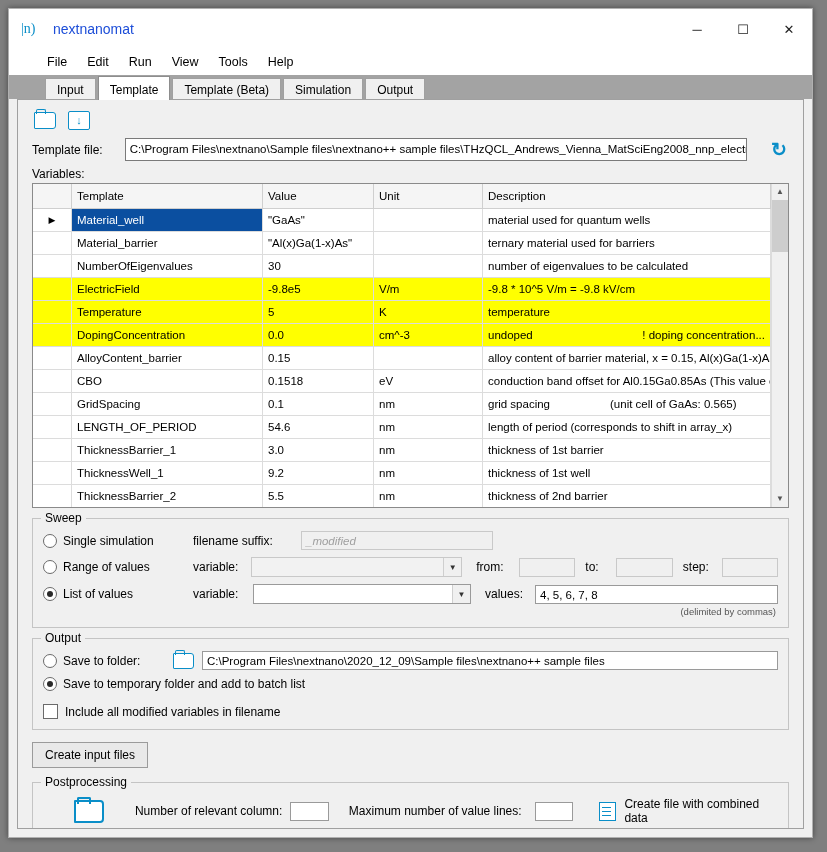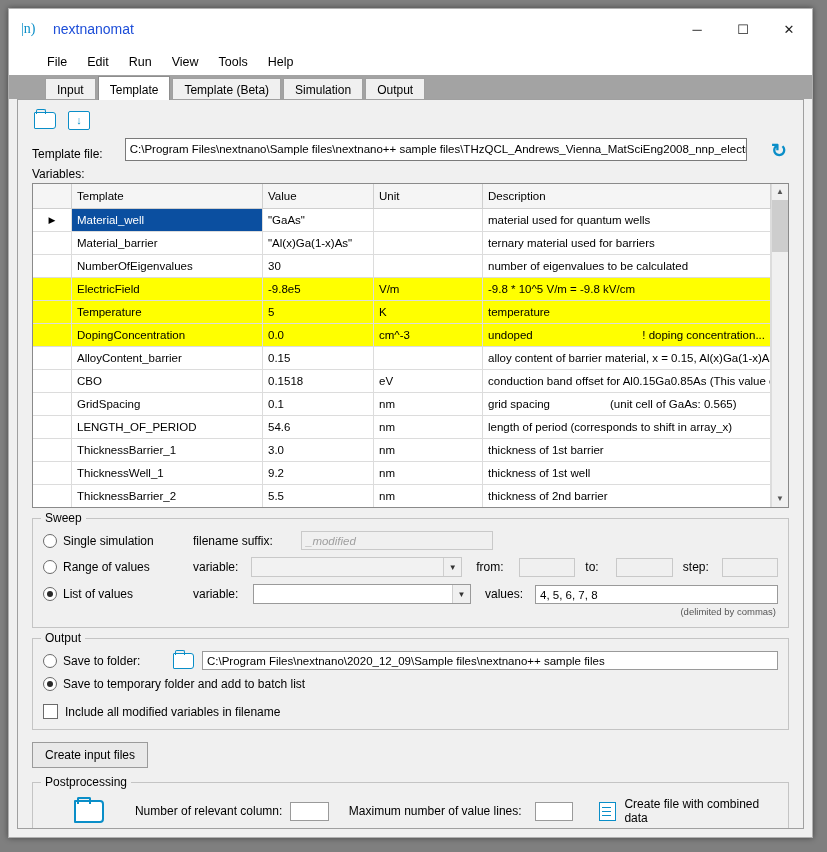--- a/index.html
+++ b/index.html
@@ -146,21 +146,21 @@
   .dl-ico {
     width: 20px; height: 17px;
     border: 1.6px solid #0a8ec8;
     border-radius: 2px;
     background: #fff;
     display: flex; align-items: center; justify-content: center;
     color: #0a8ec8; font-size: 11px; line-height: 1;
   }
   .field-row {
     display: flex;
-    align-items: flex-end;
+    align-items: center;
     padding: 4px 14px 0 14px;
     gap: 22px;
   }
   .label-sm { font-size: 12px; color: #000; }
   .tmpl-input {
     flex: 1;
     height: 21px;
     border: 1px solid #7a7a7a;
     background: #fff;
     font-size: 11.5px;

